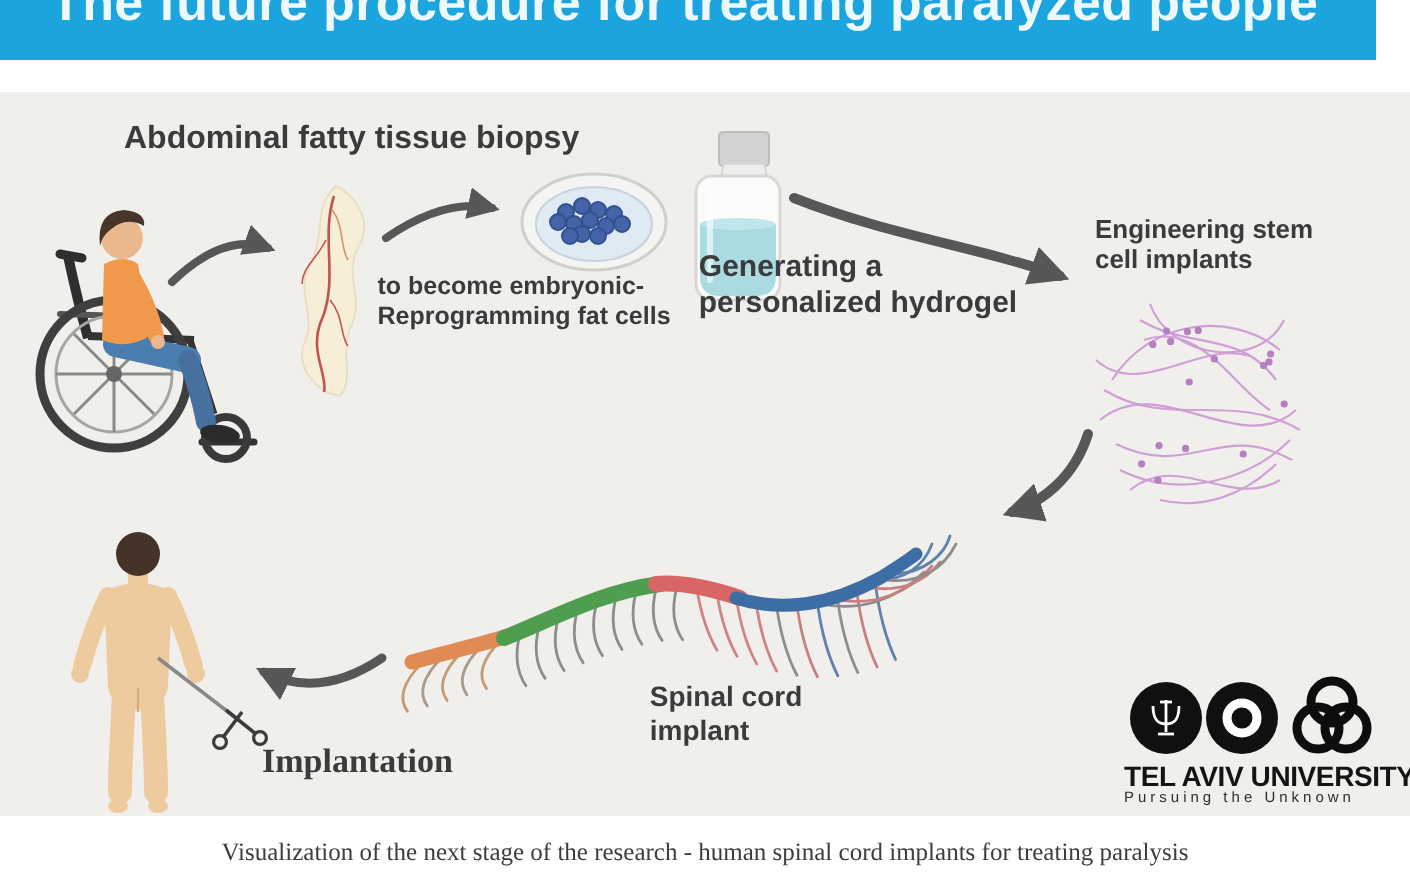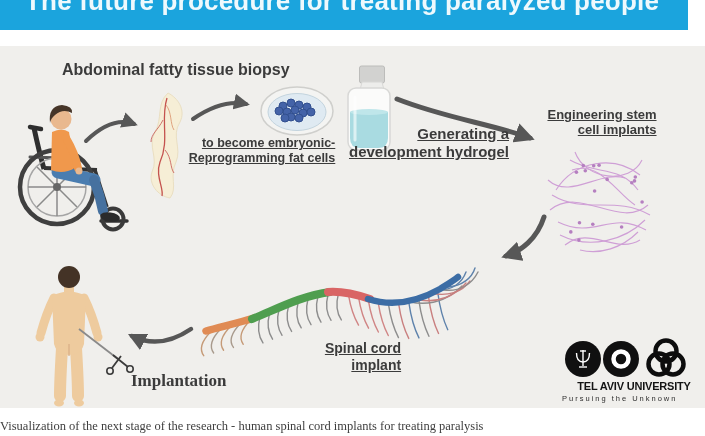--- a/index.html
+++ b/index.html
@@ -15,38 +15,38 @@
   .header h1{
     position:absolute;left:25px;top:-13px;margin:0;
     font-size:26px;line-height:28px;font-weight:bold;color:#eef9fd;
     letter-spacing:0.2px;white-space:nowrap;
   }
   .scene{position:absolute;left:0;top:0;width:705px;height:436px;}
   .label{
     position:absolute;font-weight:bold;color:#3b3b3b;line-height:1.18;
   }
   .label .ln{display:block;white-space:nowrap;}
-  .centered{transform:translateX(-50%);text-align:right;text-decoration:underline;}
+  .centered{transform:translateX(-50%);text-align:left;}
   .lbl-biopsy{left:62px;top:61px;font-size:16px;}
   .lbl-reprogramming{left:262px;top:136px;font-size:12.5px;}
   .lbl-hydrogel{left:429px;top:125px;font-size:15px;}
   .lbl-engineering{left:602px;top:107px;font-size:13px;}
   .lbl-mimicking{left:596px;top:251px;font-size:13.5px;}
   .lbl-implant{left:363px;top:340px;font-size:14px;}
   .lbl-implantation{left:131px;top:371px;font-size:17px;font-family:Liberation Serif, serif;}
   .logo-name{
     position:absolute;left:562px;top:380px;width:144px;text-align:center;
-    font-size:11px;font-weight:bold;color:#141414;letter-spacing:-0.2px;white-space:nowrap;
+    font-size:14px;font-weight:bold;color:#141414;letter-spacing:-0.2px;white-space:nowrap;
   }
   .logo-tagline{
     position:absolute;left:562px;top:394px;width:144px;text-align:left;
     font-size:7.5px;color:#2e2e2e;letter-spacing:2px;white-space:nowrap;
   }
   .caption{
-    position:absolute;left:0;top:419px;width:705px;text-align:left;
+    position:absolute;left:0;top:419px;width:705px;text-align:center;
     font-family:"Liberation Serif",serif;font-size:12.5px;color:#3d3d3d;
   }
 </style>
 </head>
 <body>
 
 <div class="stage">
   <div class="main-bg"></div>
 
   <div class="header">
@@ -248,21 +248,21 @@
 
   <div class="label lbl-biopsy">Abdominal fatty tissue biopsy</div>
 
   <div class="label centered lbl-reprogramming">
     <span class="ln">to become embryonic-</span>
     <span class="ln">Reprogramming fat cells</span>
   </div>
 
   <div class="label centered lbl-hydrogel">
     <span class="ln">Generating a</span>
-    <span class="ln">development hydrogel</span>
+    <span class="ln">personalized hydrogel</span>
   </div>
 
   <div class="label centered lbl-engineering">
     <span class="ln">Engineering stem</span>
     <span class="ln">cell implants</span>
   </div>
 
 
   <div class="label centered lbl-implant">
     <span class="ln">Spinal cord</span>

